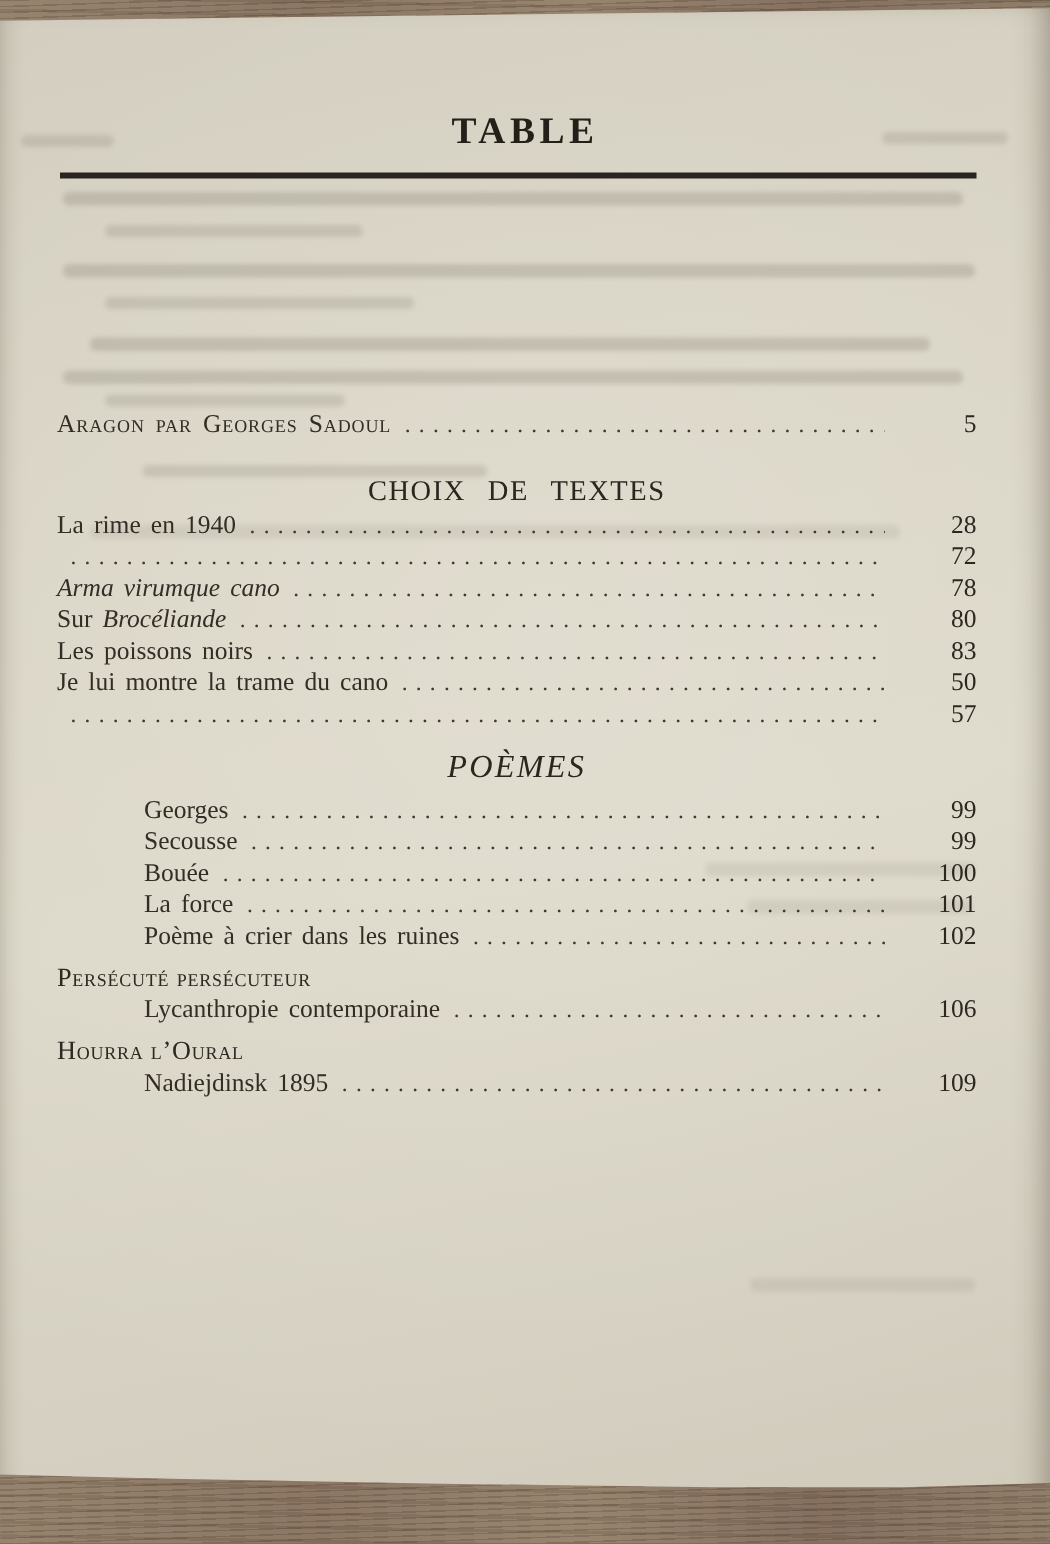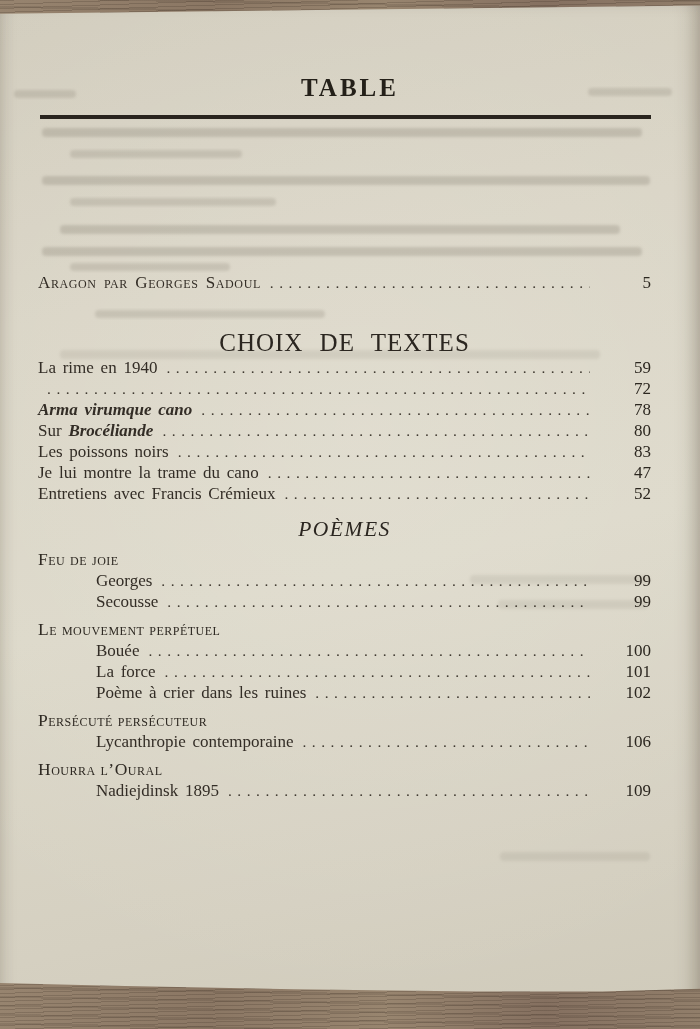--- a/index.html
+++ b/index.html
@@ -31,27 +31,27 @@
   
   .gl{position:absolute;height:9px;background:#7b7466;border-radius:4px;
     filter:blur(1.7px);opacity:.26;}
   .gl.short{opacity:.21;height:8px;}
   .gl.faint{opacity:.13;}
   
   .toc{position:absolute;left:38px;right:49px;top:272px;font-size:17px;}
   .row{display:flex;align-items:baseline;height:21px;line-height:21px;word-spacing:2.5px;}
   .row .label{white-space:nowrap;color:#332d26;}
   .row.sc .label{font-variant:small-caps;letter-spacing:.6px;}
-  .row .it{font-style:italic;font-weight:bold;}
+  .row .it{font-style:italic;}
   .row.sub{padding-left:58px;}
   .dots{flex:1;overflow:hidden;white-space:nowrap;letter-spacing:5.5px;
     margin:0 17px 0 9px;color:#3e382f;font-size:15.5px;}
   .pg{width:44px;text-align:right;color:#2c2720;}
   .h{text-align:center;color:#2b2620;}
-  .h.caps{font-size:25px;letter-spacing:1px;word-spacing:9px;margin:36px 0 0;}
+  .h.caps{font-size:19px;letter-spacing:1px;word-spacing:9px;margin:24px 0 0;}
   .h.italic-head{font-style:italic;font-size:19px;letter-spacing:1px;word-spacing:8px;
     margin:19px 0 13px;}
   .h.poemes{font-style:italic;font-size:21.5px;letter-spacing:1.5px;word-spacing:6px;
     margin:13px 0 5px;}
   .group{font-variant:small-caps;font-size:17.5px;letter-spacing:.5px;
     margin-top:6px;line-height:22px;color:#2e2922;}
 </style>
 </head>
 <body>
 
@@ -80,21 +80,21 @@
     <div class="toc" id="toc">
         <div class="row sc">
           <span class="label"><span>Aragon par Georges Sadoul</span></span>
           <span class="dots">..........................................................................................</span>
           <span class="pg">5</span>
         </div>
         <div class="h caps">CHOIX DE TEXTES</div>
         <div class="row">
           <span class="label"><span>La rime en 1940</span></span>
           <span class="dots">..........................................................................................</span>
-          <span class="pg">59</span>
+          <span class="pg">28</span>
         </div>
         <div class="row">
           <span class="dots">..........................................................................................</span>
           <span class="pg">72</span>
         </div>
         <div class="row">
           <span class="label"><span class="it">Arma virumque cano</span></span>
           <span class="dots">..........................................................................................</span>
           <span class="pg">78</span>
         </div>
@@ -104,40 +104,37 @@
           <span class="pg">80</span>
         </div>
         <div class="row">
           <span class="label"><span>Les poissons noirs</span></span>
           <span class="dots">..........................................................................................</span>
           <span class="pg">83</span>
         </div>
         <div class="row">
           <span class="label"><span>Je lui montre la trame du cano</span></span>
           <span class="dots">..........................................................................................</span>
-          <span class="pg">47</span>
+          <span class="pg">50</span>
         </div>
         <div class="row">
-          <span class="label"><span>Entretiens avec Francis Crémieux</span></span>
           <span class="dots">..........................................................................................</span>
-          <span class="pg">52</span>
+          <span class="pg">57</span>
         </div>
         <div class="h poemes">POÈMES</div>
-        <div class="group">Feu de joie</div>
         <div class="row sub">
           <span class="label"><span>Georges</span></span>
           <span class="dots">..........................................................................................</span>
           <span class="pg">99</span>
         </div>
         <div class="row sub">
           <span class="label"><span>Secousse</span></span>
           <span class="dots">..........................................................................................</span>
           <span class="pg">99</span>
         </div>
-        <div class="group">Le mouvement perpétuel</div>
         <div class="row sub">
           <span class="label"><span>Bouée</span></span>
           <span class="dots">..........................................................................................</span>
           <span class="pg">100</span>
         </div>
         <div class="row sub">
           <span class="label"><span>La force</span></span>
           <span class="dots">..........................................................................................</span>
           <span class="pg">101</span>
         </div>

